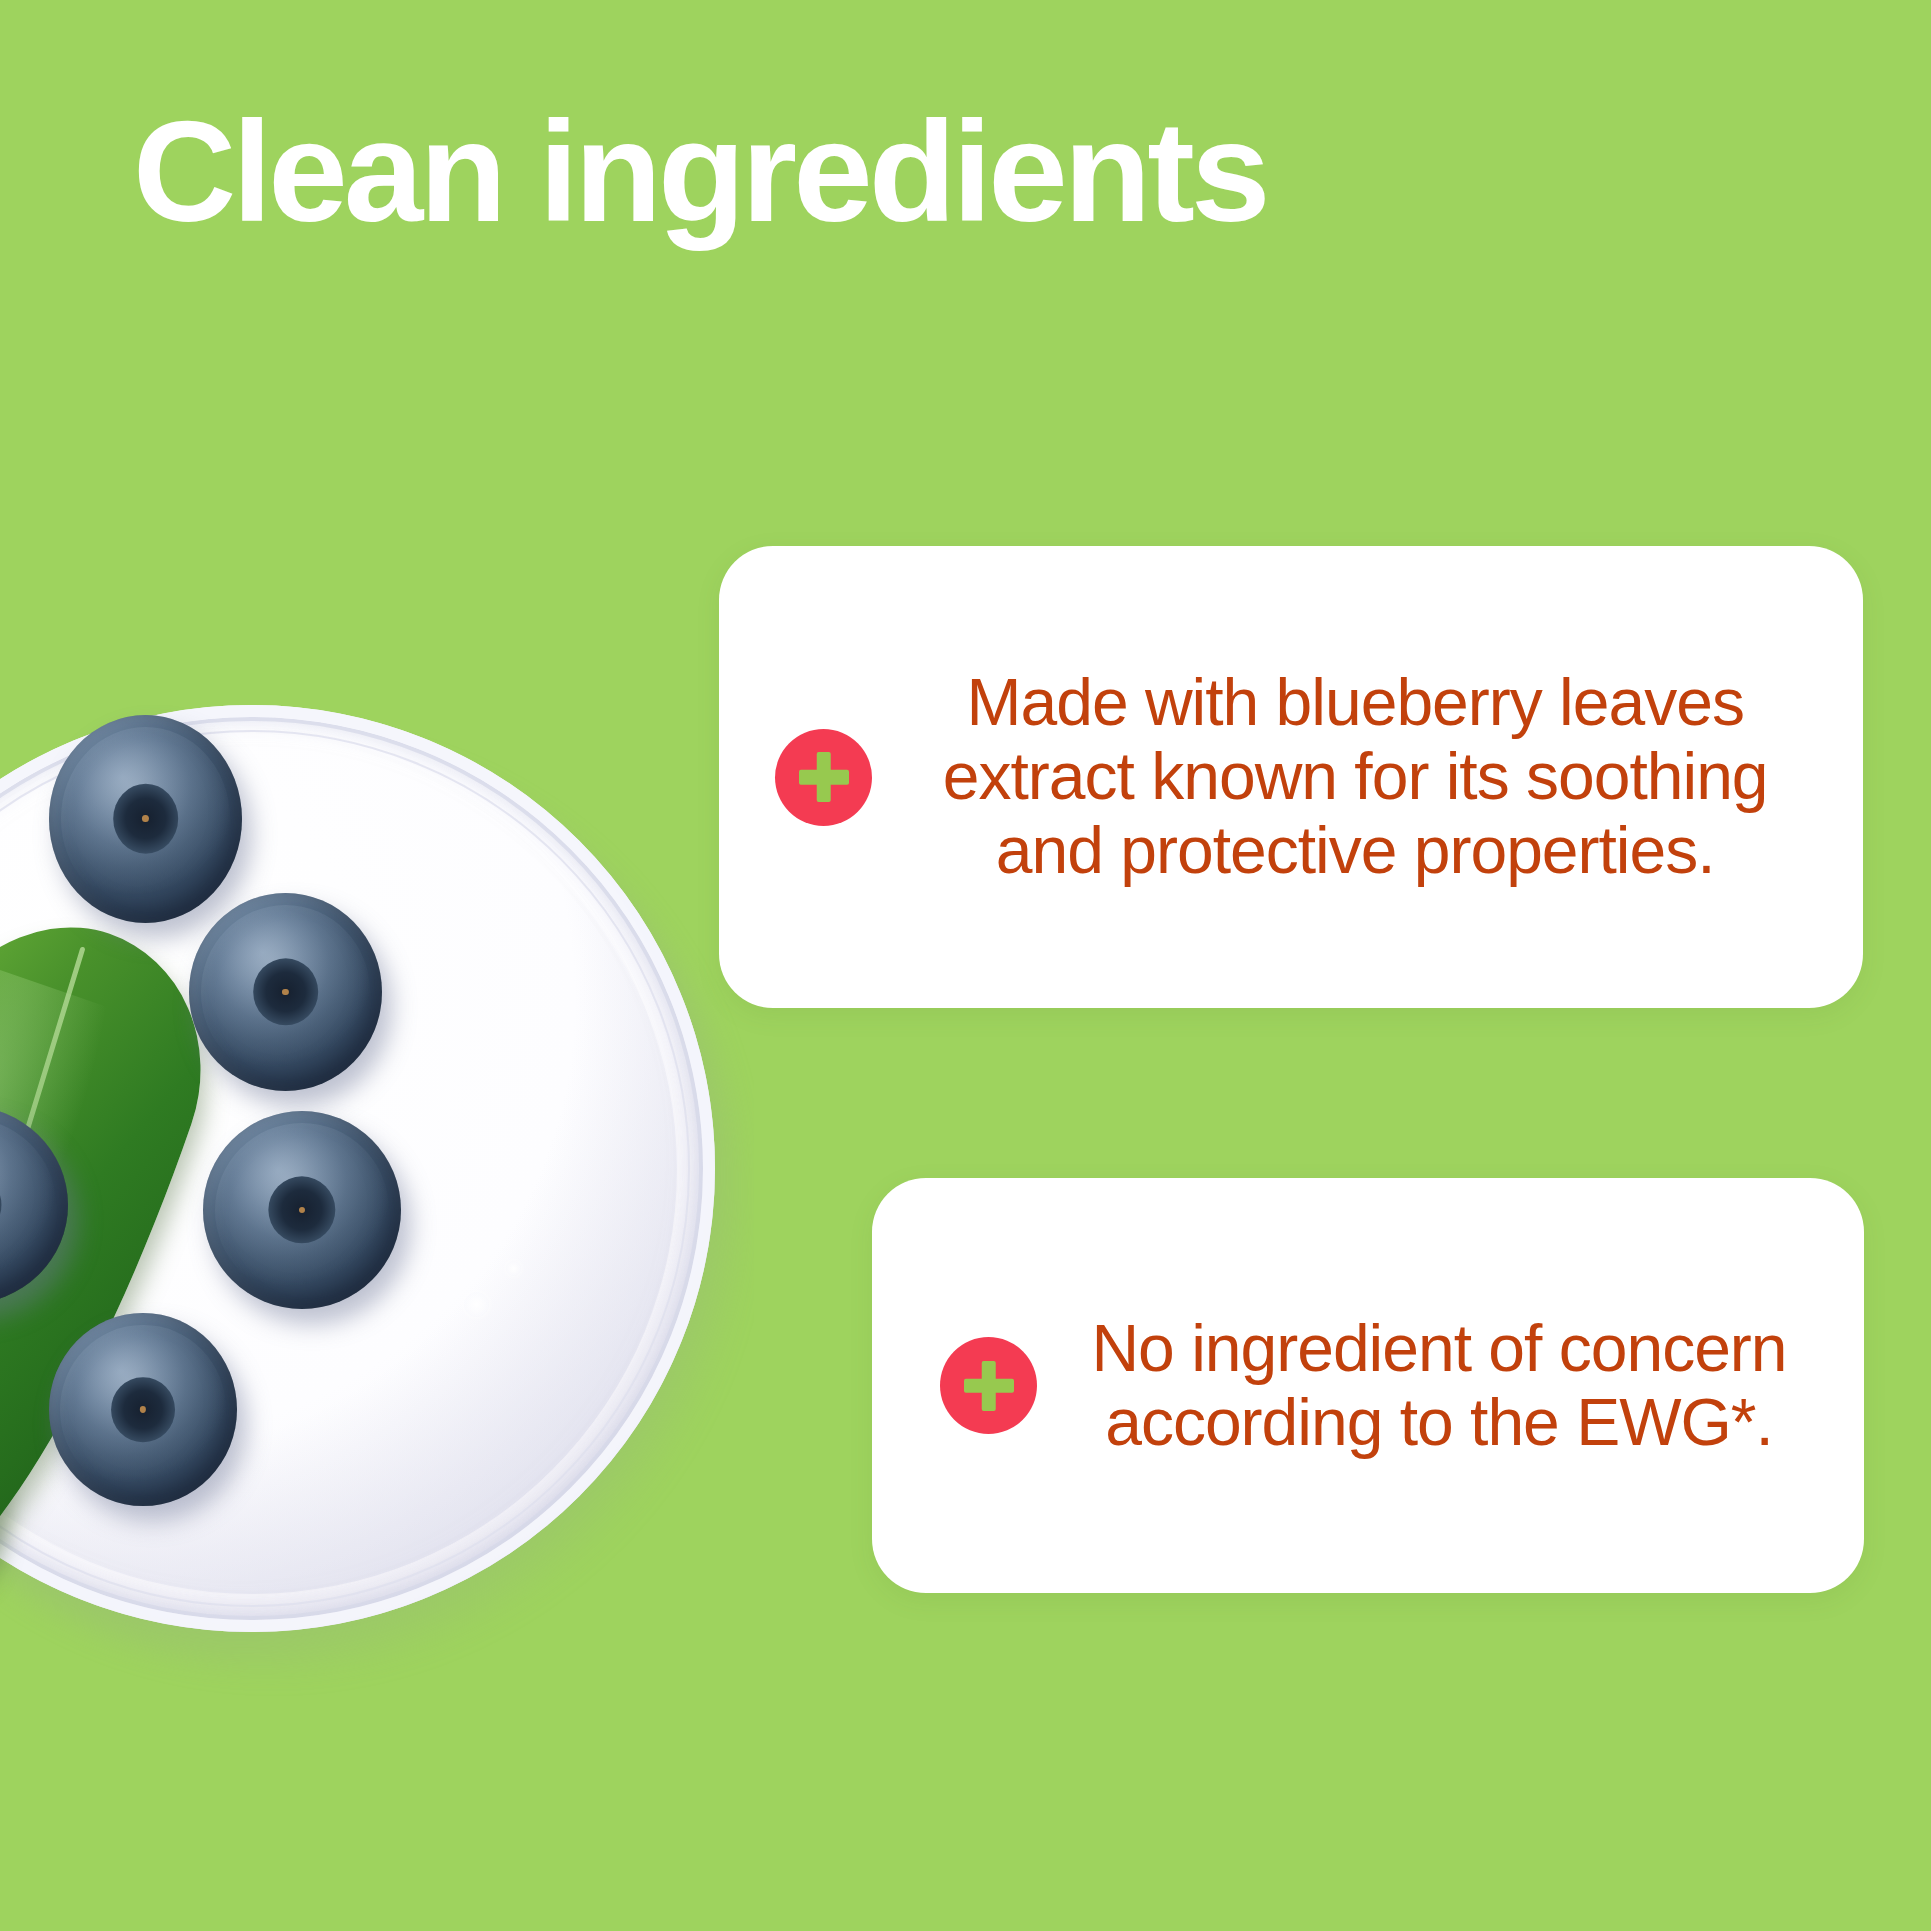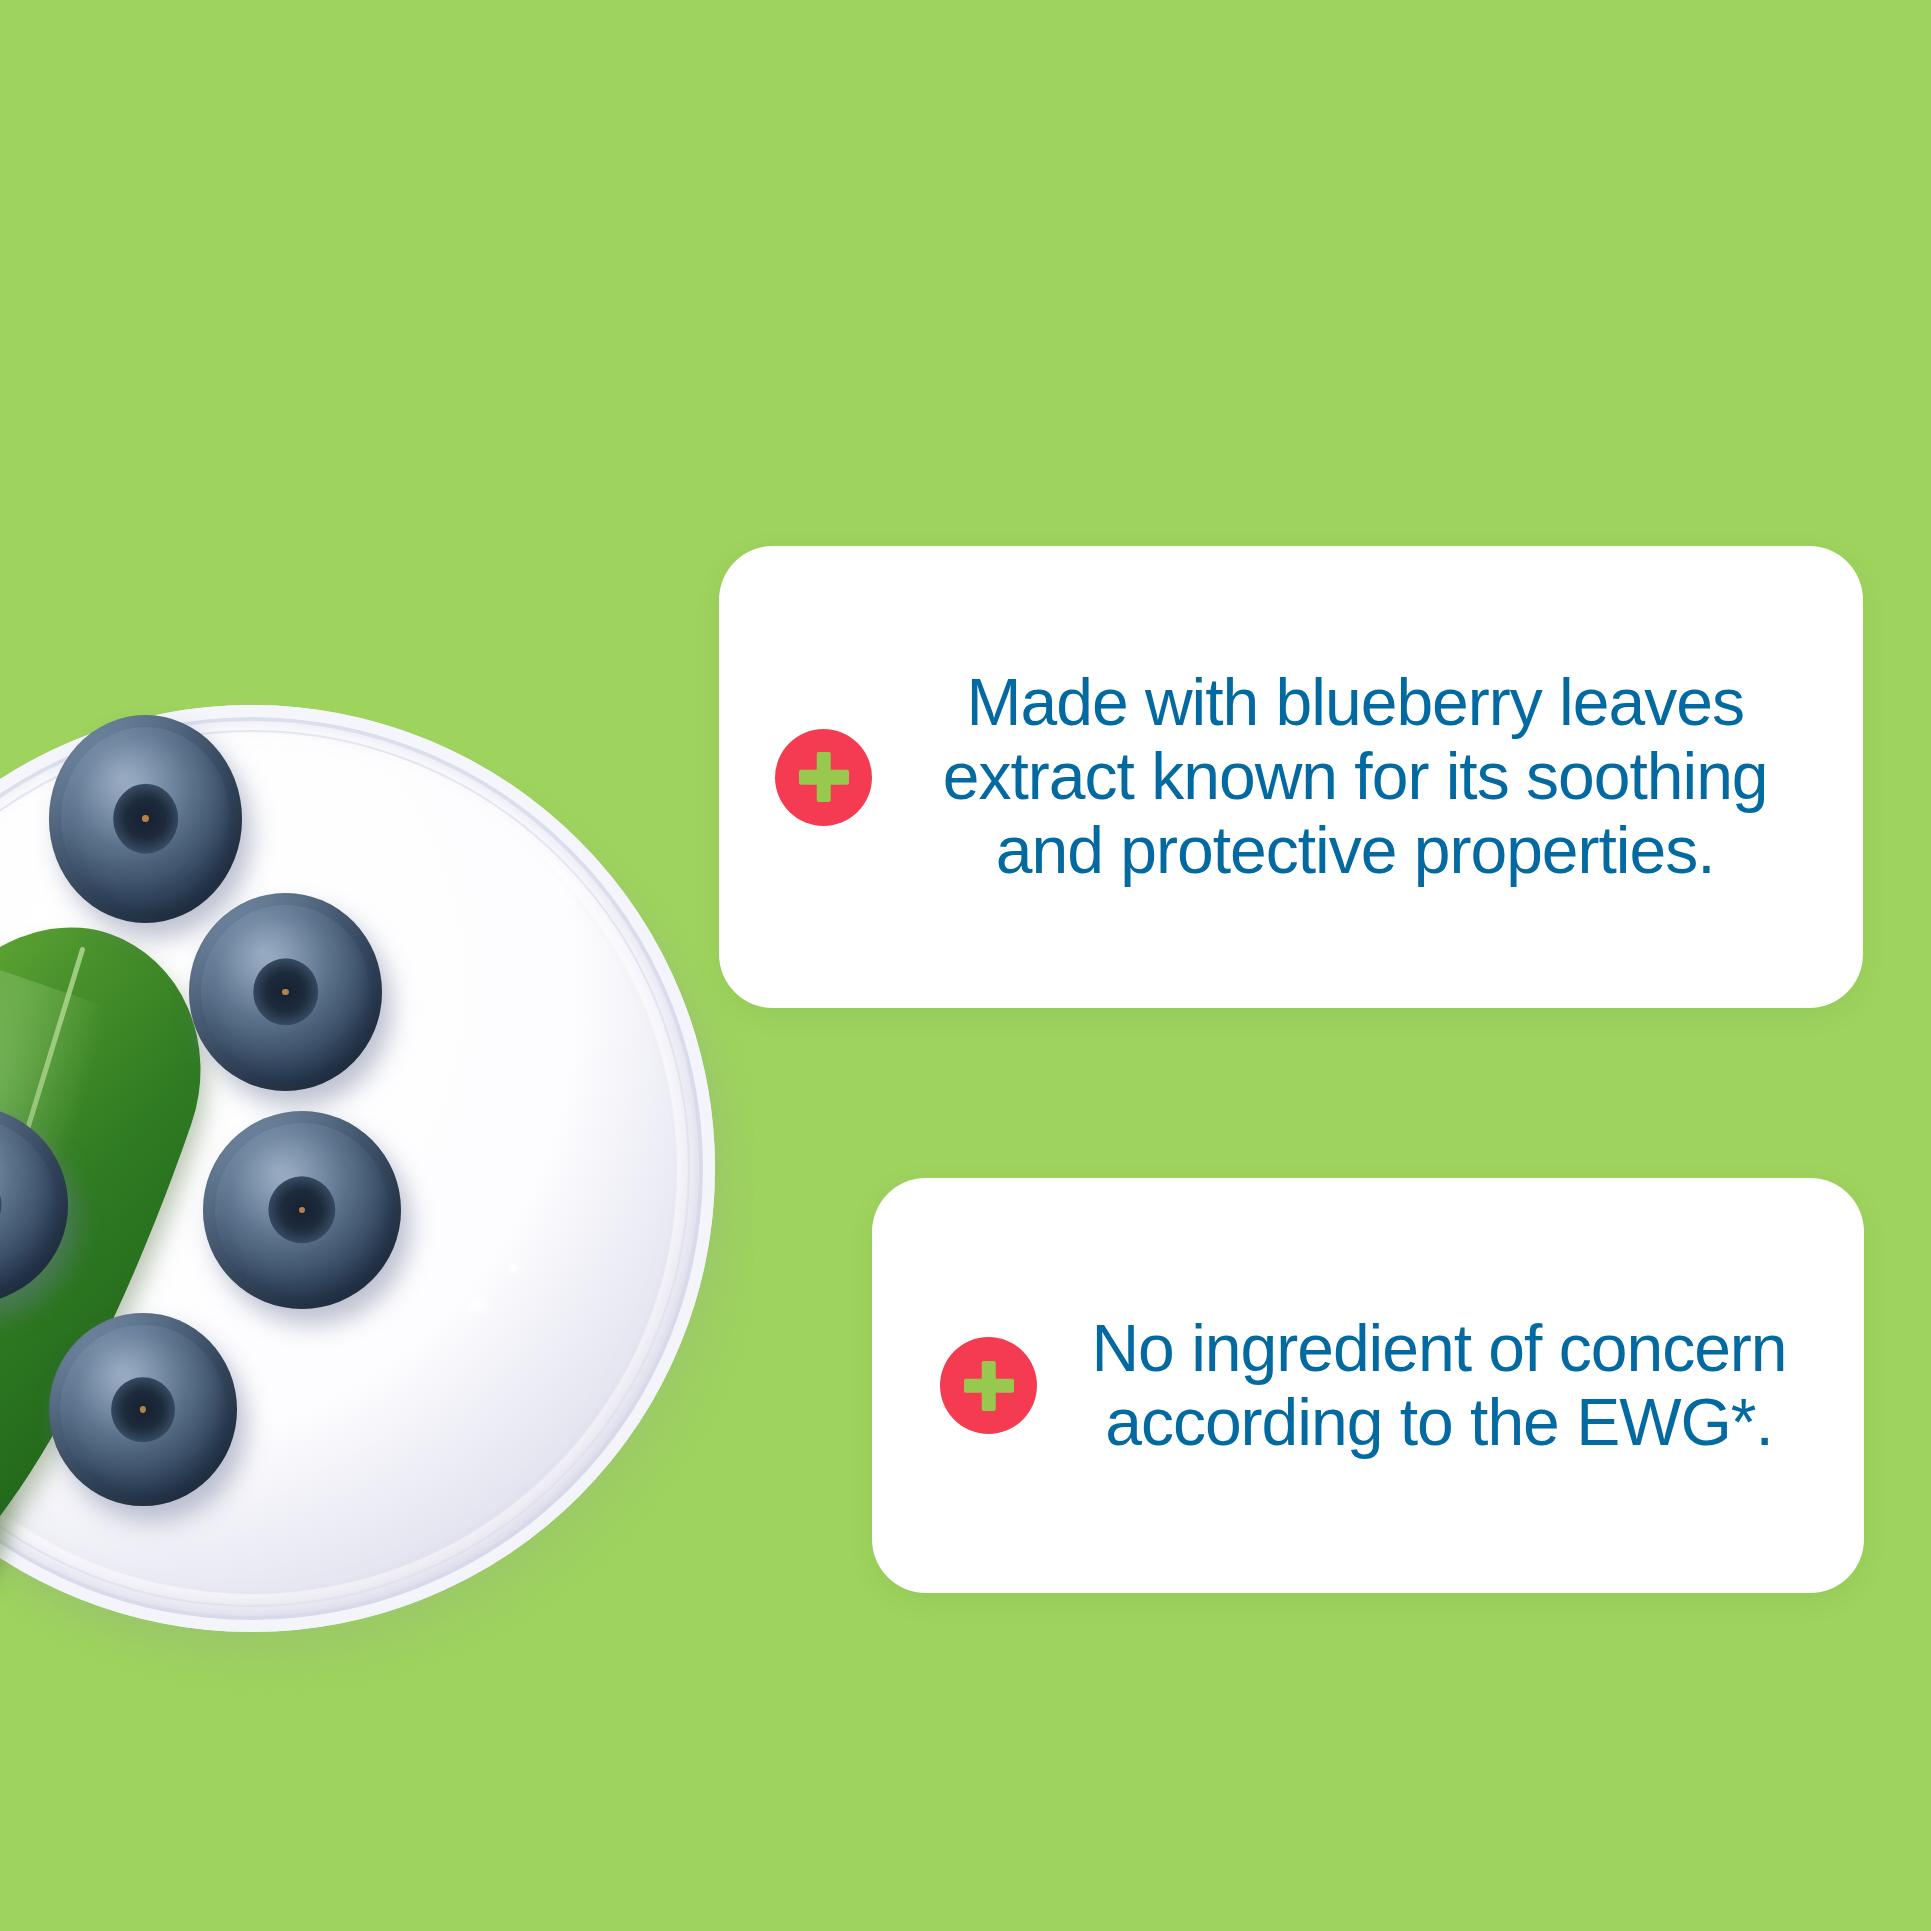--- a/index.html
+++ b/index.html
@@ -220,21 +220,21 @@
   .badge .bar-h, .badge .bar-v {
     position: absolute;
     background: #97C94F;
     border-radius: 1.9px;
   }
   .badge .bar-h { left: 50%; top: 50%; width: 50px; height: 14.5px; transform: translate(-50%,-50%); }
   .badge .bar-v { left: 50%; top: 50%; width: 14.5px; height: 50px; transform: translate(-50%,-50%); }
 
   .card-text {
     flex: 1 1 auto;
-    color: #0369a1;
+    color: #c2410c;
     font-size: 66px;
     line-height: 1.12;
     font-weight: 400;
     text-align: center;
     padding: 0 42px 0 17.4px;
     letter-spacing: -1px;
   }
   #card2 .card-text { padding: 0 44px 0 21px; }
 
   
@@ -248,20 +248,21 @@
     font-weight: 400;
     letter-spacing: -0.5px;
     white-space: nowrap;
   }
 </style>
 </head>
 <body>
 
 <div id="stage">
 
+  <div id="title">Clean ingredients</div>
 
   <div id="photo">
     <div class="dish-wrap">
       <div class="dish-shadow"></div>
       <div class="dish"></div>
       <div class="dish-crescent"></div>
       <div class="dish-rim"></div>
       <div class="dish-rim2"></div>
       <div class="dish-glint" style="left:676px; top:587px;"></div>
       <div class="dish-glint" style="left:718px; top:556px; width:15.4px; height:15.4px;"></div>

